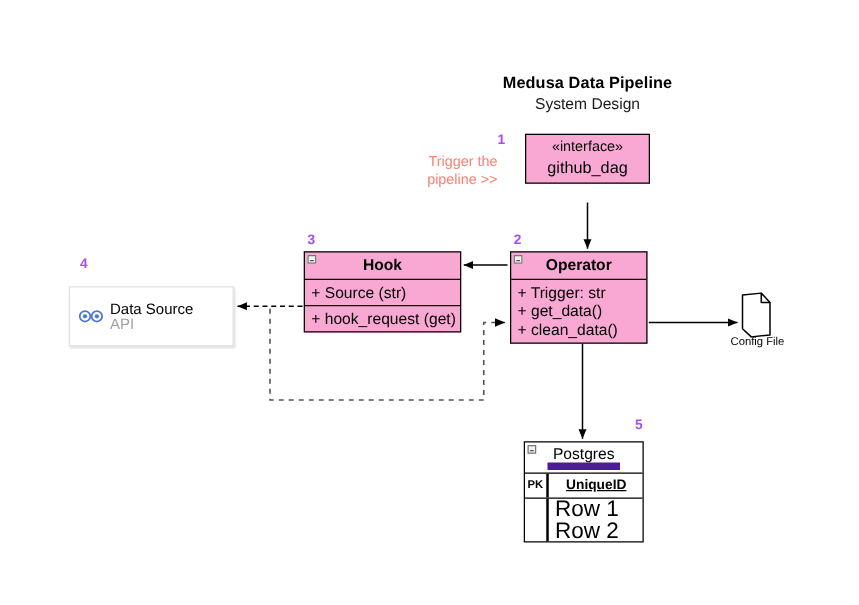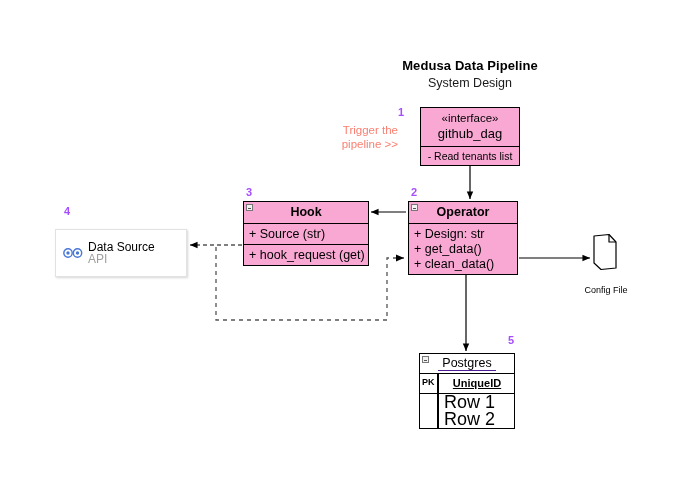--- a/index.html
+++ b/index.html
@@ -123,21 +123,21 @@
   #postgres-table .pg-title {
     position: relative;
     text-align: center;
     padding: 2px 4px 2px 4px;
     border-bottom: 1.4px solid #000;
     font-size: 12.5px;
     color: #000;
   }
   #postgres-table .pg-title .tunder {
     display: inline-block;
-    border-bottom: 1px solid #4c1d95;
+    border-bottom: 6px solid #4c1d95;
     padding: 0 4px 0 4px;
     text-align: center;
   }
   #postgres-table .pg-row {
     display: flex;
     align-items: stretch;
   }
   #postgres-table .pg-row + .pg-row { border-top: 0; }
   #postgres-table .pk-cell {
     width: 19px;
@@ -195,21 +195,21 @@
   #data-source-card .ds-sub   { font-size: 12px; color: #a0a0a0; margin-top: -1px; }
 
   
   #config-file {
     position: absolute;
     left: 592px; top: 233px;
     width: 26px; height: 38px;
   }
   #config-file-label {
     position: absolute;
-    left: 570px; top: 285px;
+    left: 570px; top: 268px;
     width: 72px;
     text-align: center;
     font-size: 9px;
     color: #000;
   }
 
   
   #trigger-note {
     position: absolute;
     left: 318px; top: 123px;
@@ -275,39 +275,38 @@
   <div class="marker" style="left:411px; top:186px;">2</div>
   <div class="marker" style="left:246px; top:186px;">3</div>
   <div class="marker" style="left:64px; top:205px;">4</div>
   <div class="marker" style="left:508px; top:334px;">5</div>
 
   <div class="uml" id="iface-box">
     <div class="row" style="border-top:0;">
       <div class="stereo">«interface»</div>
       <div class="iname">github_dag</div>
     </div>
-    <div class="op">- Read tenants list</div>
   </div>
 
   <div class="uml" id="hook-box">
     <div class="row hdr">
       <span class="collapse-box"></span>
       <span>Hook</span>
     </div>
     <div class="row attr">+ Source (str)</div>
     <div class="row attr">+ hook_request (get)</div>
   </div>
 
   <div class="uml" id="operator-box">
     <div class="row hdr">
       <span class="collapse-box"></span>
       <span>Operator</span>
     </div>
     <div class="row">
-      <div class="attr" style="padding-bottom:0;">+ Design: str</div>
+      <div class="attr" style="padding-bottom:0;">+ Trigger: str</div>
       <div class="attr" style="padding-top:1px;padding-bottom:0;">+ get_data()</div>
       <div class="attr" style="padding-top:1px;">+ clean_data()</div>
     </div>
   </div>
 
   <div id="data-source-card">
     <div class="ds-icon">
       <svg width="20" height="12" viewBox="0 0 20 12" xmlns="http://www.w3.org/2000/svg">
         <circle cx="5" cy="6" r="4.2" fill="none" stroke="#4a78d6" stroke-width="1.4"></circle>
         <circle cx="5" cy="6" r="1.7" fill="#4a78d6"></circle>

